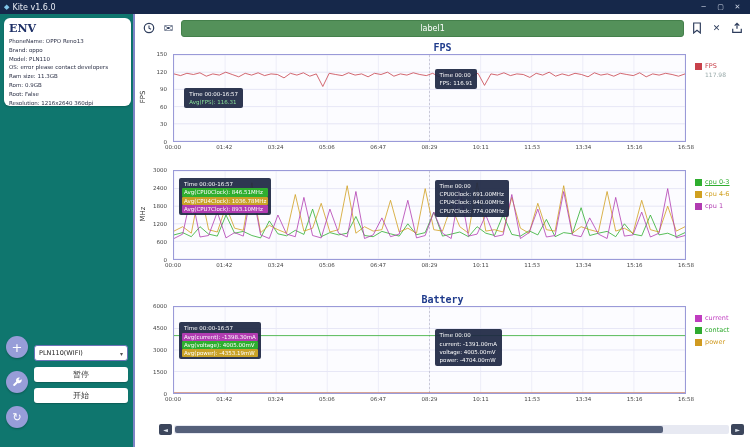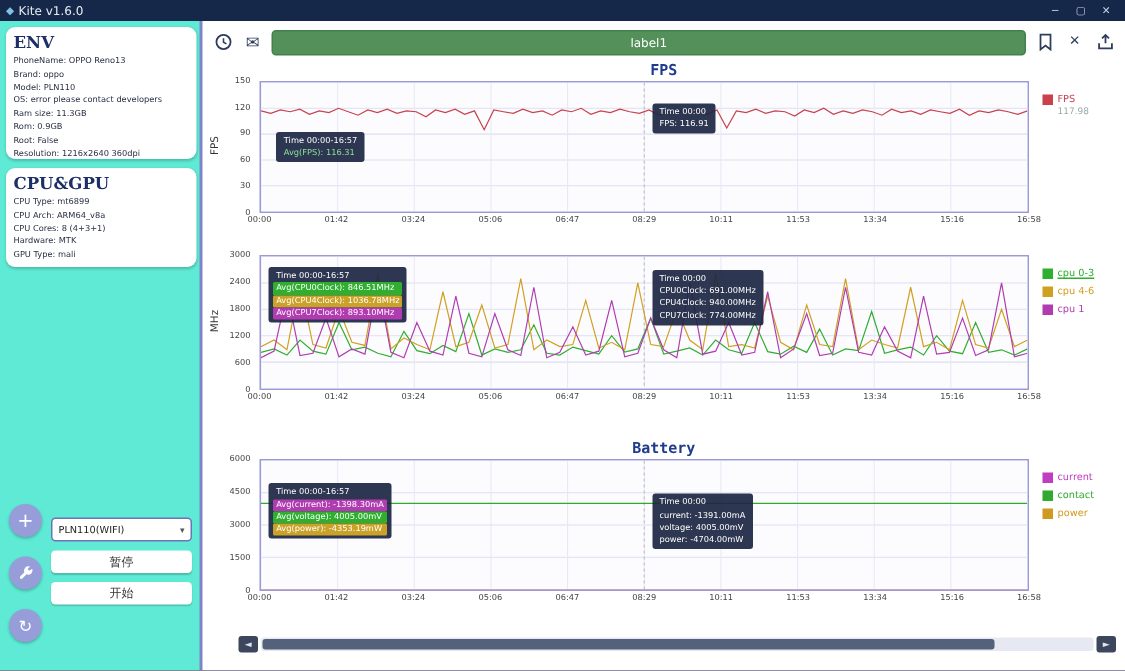--- a/index.html
+++ b/index.html
@@ -8,21 +8,21 @@
   #app{position:relative;width:750px;height:447px;background:#7e84c6;overflow:hidden}
 
   
   .titlebar{position:absolute;top:0;left:0;right:0;height:14px;background:#16284a;color:#e8ecf4;
     display:flex;align-items:center;padding:0 4px;font-size:8px;z-index:10}
   .appicon{color:#7fc4e8;font-size:7px;margin-right:3px}
   .titlebar .spacer{flex:1}
   .winbtn{width:17px;text-align:center;font-size:7px;color:#c9d2e2;cursor:default;line-height:14px}
 
   
-  .sidebar{position:absolute;top:14px;left:0;width:133px;bottom:0;background:#5eead4}
+  .sidebar{position:absolute;top:14px;left:0;width:133px;bottom:0;background:#0f766e}
   .card{position:absolute;left:4px;width:127px;background:#fff;border-radius:6px;padding:4px 5px;
     box-shadow:0 1px 2px rgba(0,0,0,.2)}
   .card h2{font-family:"DejaVu Serif",serif;color:#1d2f66;font-size:11px;margin-bottom:2px;font-weight:bold}
   .card .ln{font-size:5.5px;color:#2a2f45;line-height:1.6;white-space:nowrap;overflow:hidden}
   #env{top:4px;height:88px}
   #cpugpu{top:98px;height:66px}
   .fab{position:absolute;left:6px;width:22px;height:22px;border-radius:50%;background:#979dd8;color:#fff;
     display:flex;align-items:center;justify-content:center;font-size:13px;cursor:pointer;
     box-shadow:0 1px 2px rgba(0,0,0,.25)}
   #fab1{top:322px}#fab2{top:357px}#fab3{top:392px}
@@ -98,28 +98,20 @@
     <div class="card" id="env">
       <h2>ENV</h2>
       <div class="ln">PhoneName: OPPO Reno13</div>
       <div class="ln">Brand: oppo</div>
       <div class="ln">Model: PLN110</div>
       <div class="ln">OS: error please contact developers</div>
       <div class="ln">Ram size: 11.3GB</div>
       <div class="ln">Rom: 0.9GB</div>
       <div class="ln">Root: False</div>
       <div class="ln">Resolution: 1216x2640 360dpi</div>
-    </div>
-    <div class="card" id="cpugpu">
-      <h2>CPU&amp;GPU</h2>
-      <div class="ln">CPU Type: mt6899</div>
-      <div class="ln">CPU Arch: ARM64_v8a</div>
-      <div class="ln">CPU Cores: 8 (4+3+1)</div>
-      <div class="ln">Hardware: MTK</div>
-      <div class="ln">GPU Type: mali</div>
     </div>
 
     <div class="fab" id="fab1">
         <span>+</span>
       </div>
     <div class="fab" id="fab2">
       <svg width="11" height="11" viewBox="0 0 16 16">
         <path d="M13.8 3.1a4.2 4.2 0 0 1-5.5 5.5L4.2 12.7a1.5 1.5 0 0 1-2.1-2.1l4.1-4.1a4.2 4.2 0 0 1 5.5-5.5L9.3 3.4l1.6 1.6z" fill="#fff"></path>
       </svg>
     </div>

